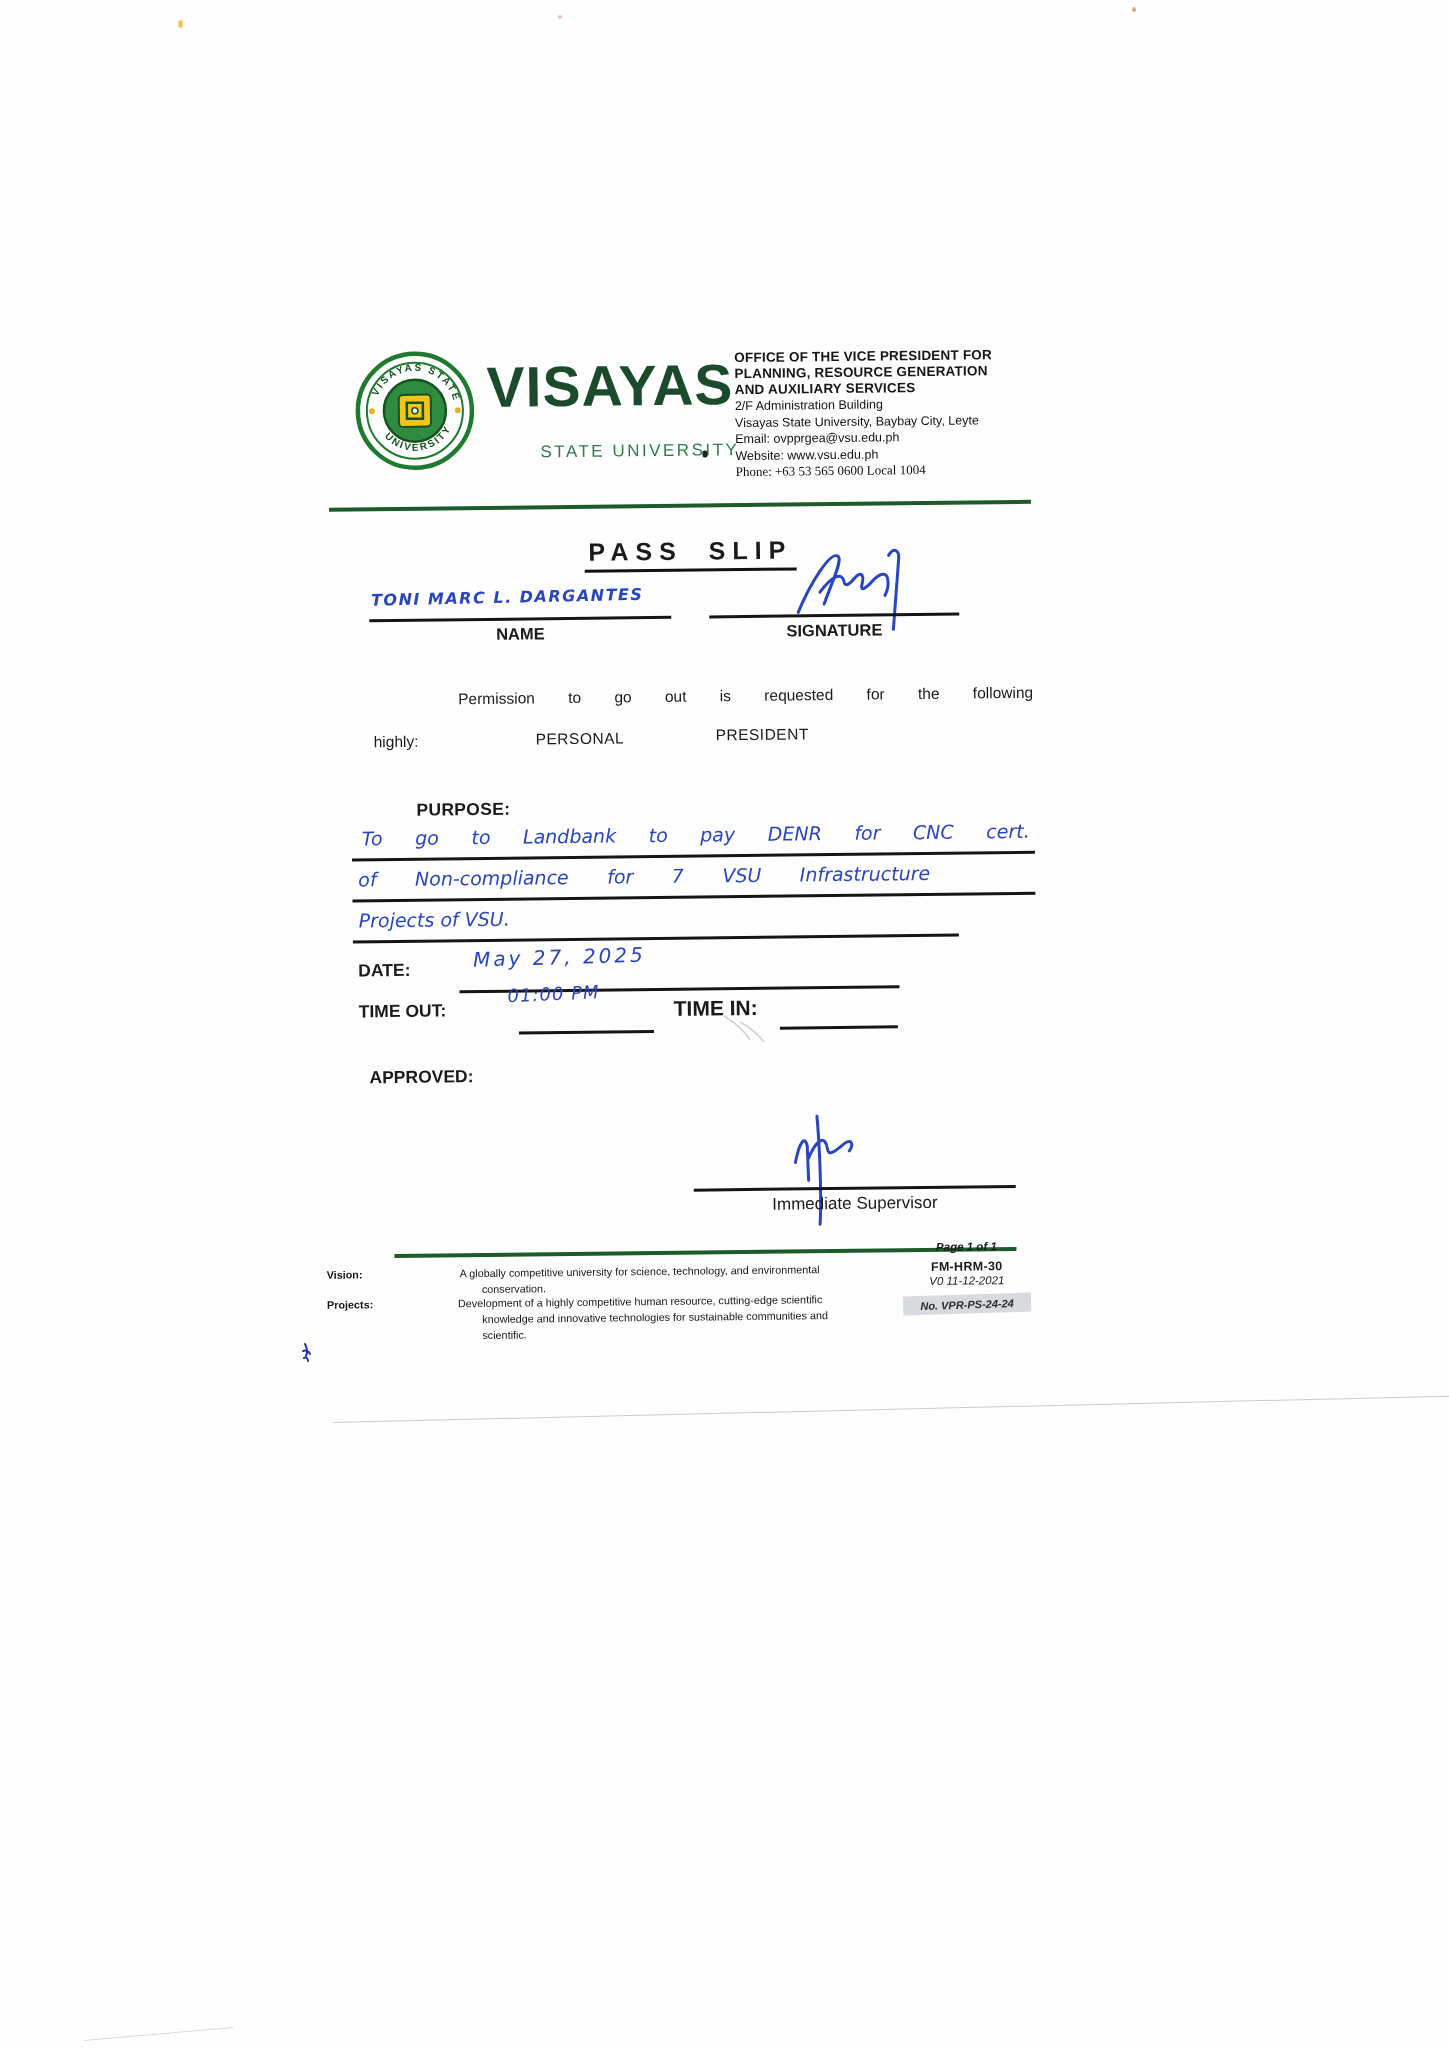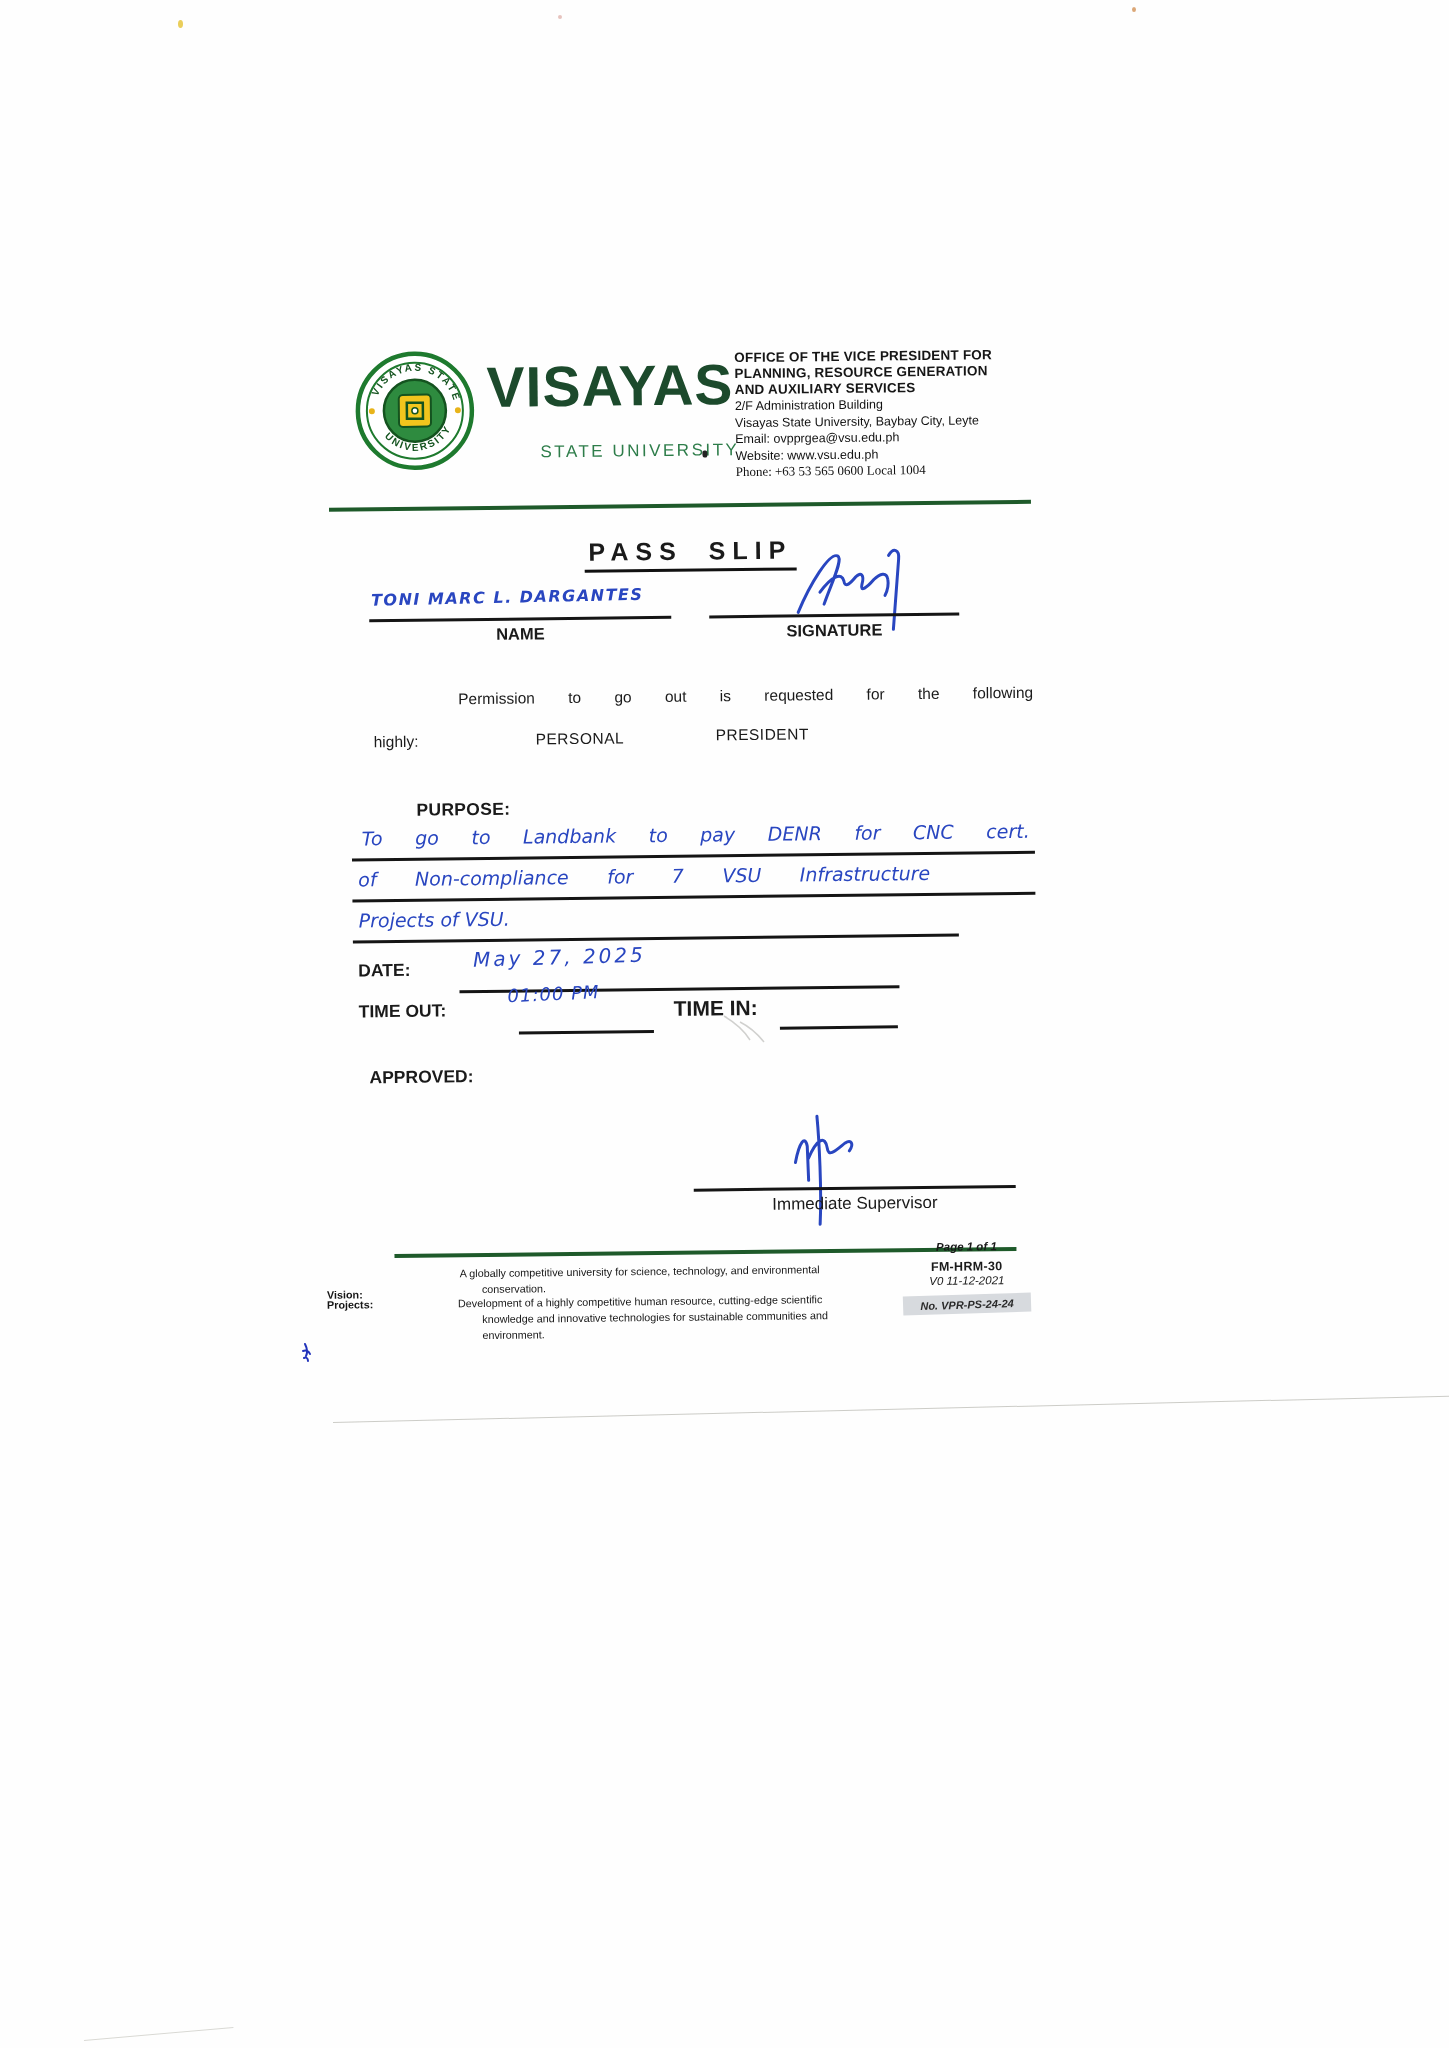--- a/index.html
+++ b/index.html
@@ -65,21 +65,21 @@
   
   #approved-label{left:367px;top:1064px;font-size:17.5px;font-weight:bold;}
   #sup-line{left:690px;top:1189px;width:322px;height:3px;background:#151515;}
   #sup-title{left:668px;top:1196px;width:366px;text-align:center;font-size:17px;}
   #sup-sig{left:770px;top:1112px;width:110px;height:120px;}
 
   
   #rule-bottom{left:390px;top:1251px;width:622px;height:3.5px;background:#1e5a2a;}
   .flabel{font-weight:bold;font-size:10.8px;color:#161616;}
   .ftext{font-size:10.8px;color:#161616;line-height:15.5px;}
-  #vision-label{left:322px;top:1265px;margin-top:20px;}
+  #vision-label{left:322px;top:1265px;}
   #vision-l1{left:455px;top:1264px;}
   #vision-l2{left:477px;top:1280px;text-align:right;}
   #mission-label{left:322px;top:1295px;}
   #mission-l1{left:453px;top:1294px;}
   #mission-l2{left:477px;top:1310px;}
   #mission-l3{left:477px;top:1326px;}
   #form-meta{left:887px;top:1244px;width:150px;text-align:center;}
   #page-info{font-size:11.5px;font-style:italic;font-weight:600;}
   #form-code{font-size:12.5px;font-weight:bold;margin-top:7px;letter-spacing:0.3px;}
   #form-version{font-size:11.5px;font-style:italic;margin-top:1px;}
@@ -179,21 +179,21 @@
   <div id="sup-line" class="abs"></div>
   <div id="sup-title" class="abs">Immediate Supervisor</div>
 
   <div id="rule-bottom" class="abs"></div>
   <div id="vision-label" class="abs flabel">Vision:</div>
   <div id="vision-l1" class="abs ftext">A globally competitive university for science, technology, and environmental</div>
   <div id="vision-l2" class="abs ftext">conservation.</div>
   <div id="mission-label" class="abs flabel">Projects:</div>
   <div id="mission-l1" class="abs ftext">Development of a highly competitive human resource, cutting-edge  scientific</div>
   <div id="mission-l2" class="abs ftext">knowledge and innovative technologies for sustainable communities and</div>
-  <div id="mission-l3" class="abs ftext">environment.</div>
+  <div id="mission-l3" class="abs ftext">scientific.</div>
 
   <div id="form-meta" class="abs">
     <div id="page-info">Page 1 of 1</div>
     <div id="form-code">FM-HRM-30</div>
     <div id="form-version">V0 11-12-2021</div>
     <div id="control-box">
       <div id="control-no">No. VPR-PS-24-24</div>
     </div>
   </div>
 </div>

